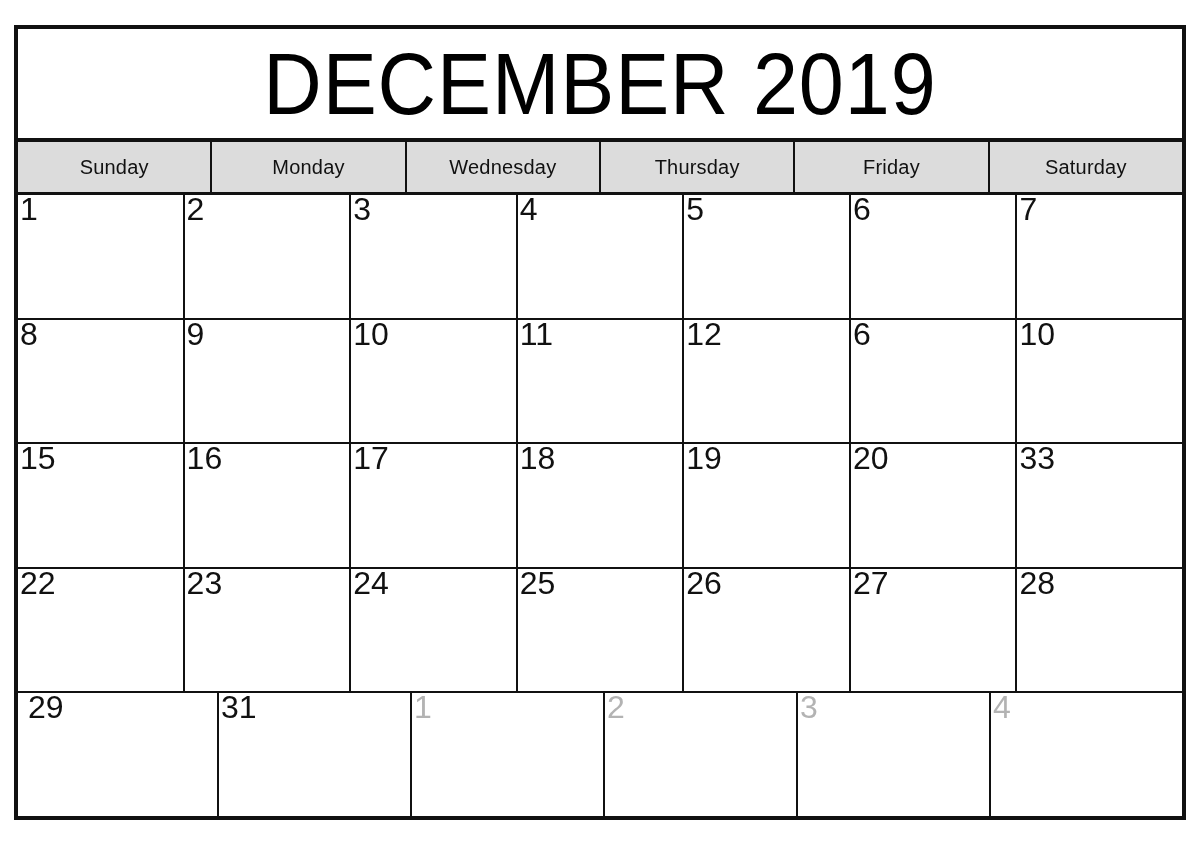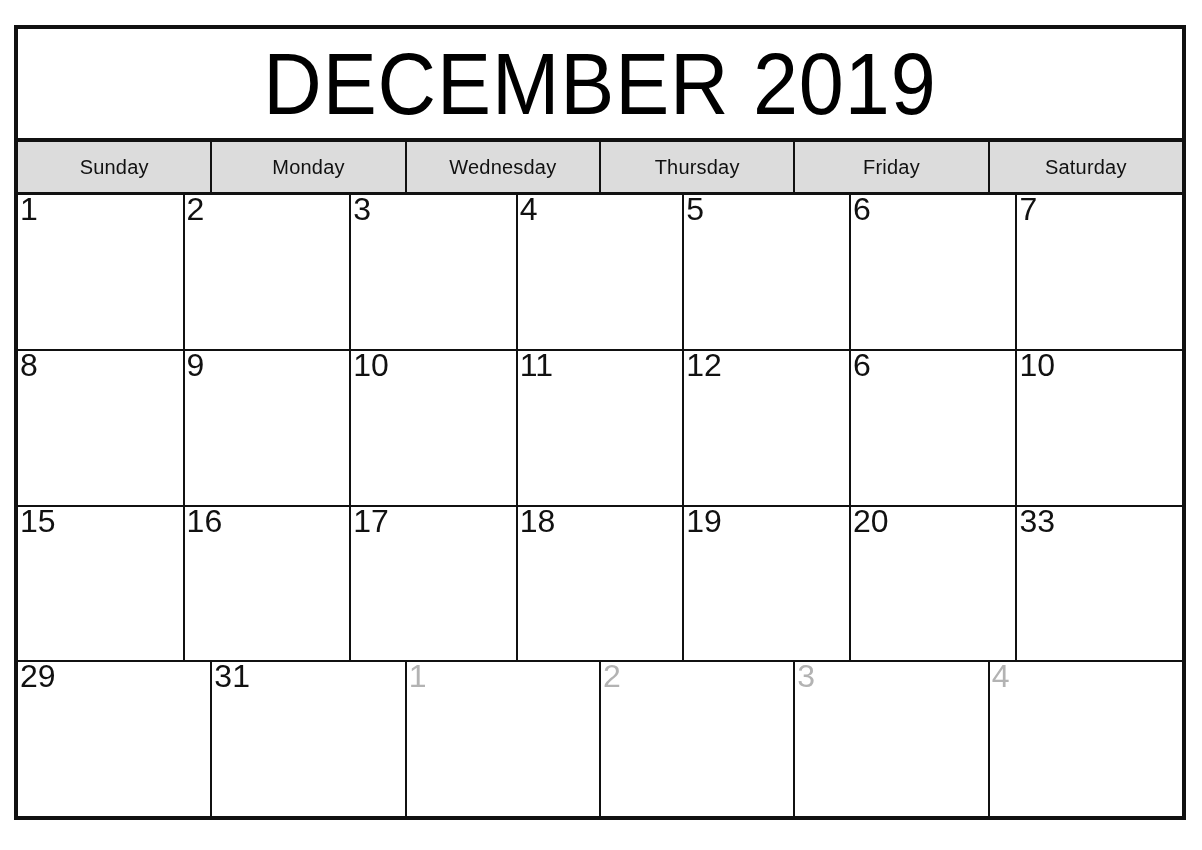--- a/index.html
+++ b/index.html
@@ -87,21 +87,21 @@
     flex: 1 1 auto;
     display: flex;
     flex-direction: column;
   }
   .week-row {
     flex: 1 1 0;
     display: flex;
     border-bottom: 2px solid #111111;
     min-height: 0;
   }
-  .week-row:last-child { border-bottom: none; }
+  .week-row:last-child { border-bottom: none; padding-left: 8px; }
 
   .day-cell {
     flex: 1 1 0;
     position: relative;
     border-right: 2px solid #111111;
     background: #ffffff;
     overflow: hidden;
   }
   .day-cell:last-child { border-right: none; }
 
@@ -203,20 +203,43 @@
           </div>
           <div class="day-cell">
             <span class="day-number">20</span>
           </div>
           <div class="day-cell">
             <span class="day-number">33</span>
           </div>
         </div>
         <div class="week-row">
           <div class="day-cell">
+            <span class="day-number">22</span>
+          </div>
+          <div class="day-cell">
+            <span class="day-number">23</span>
+          </div>
+          <div class="day-cell">
+            <span class="day-number">24</span>
+          </div>
+          <div class="day-cell">
+            <span class="day-number">25</span>
+          </div>
+          <div class="day-cell">
+            <span class="day-number">26</span>
+          </div>
+          <div class="day-cell">
+            <span class="day-number">27</span>
+          </div>
+          <div class="day-cell">
+            <span class="day-number">28</span>
+          </div>
+        </div>
+        <div class="week-row">
+          <div class="day-cell">
             <span class="day-number">29</span>
           </div>
           <div class="day-cell">
             <span class="day-number">31</span>
           </div>
           <div class="day-cell">
             <span class="day-number other-month">1</span>
           </div>
           <div class="day-cell">
             <span class="day-number other-month">2</span>

